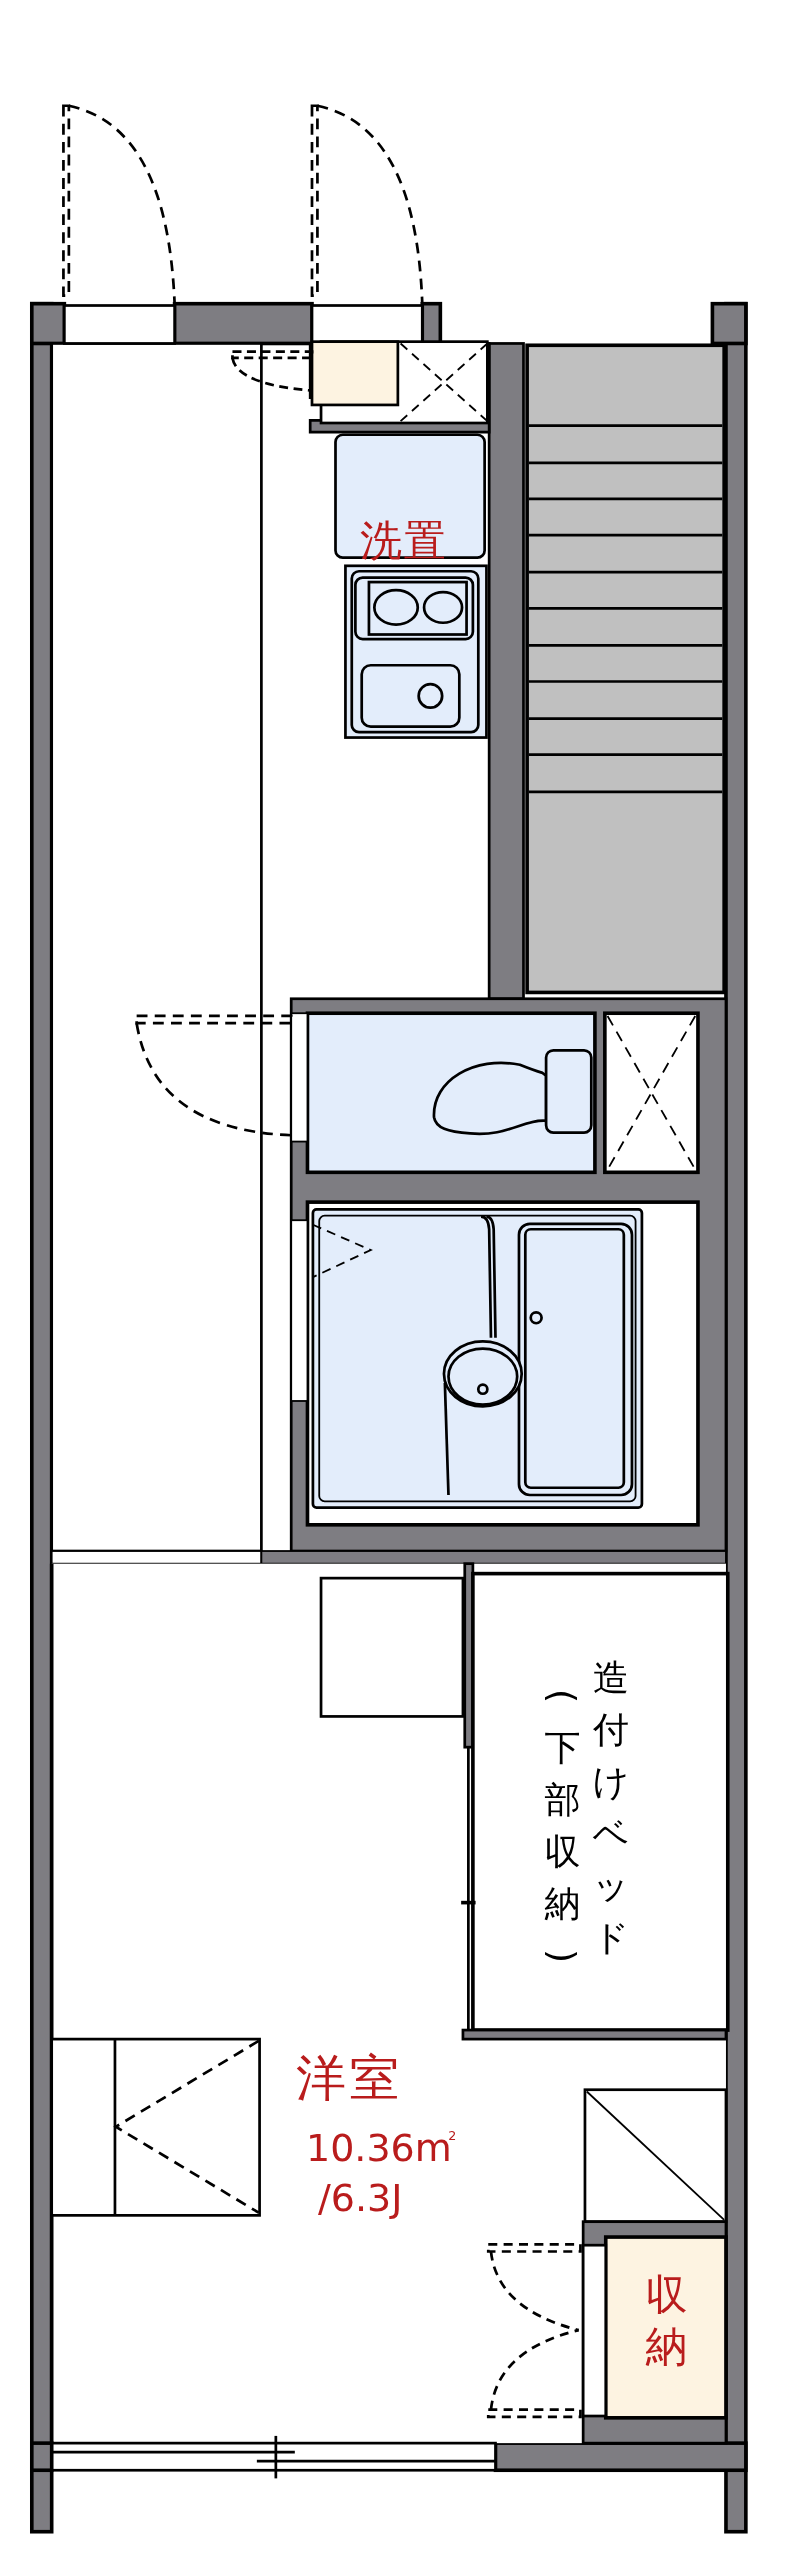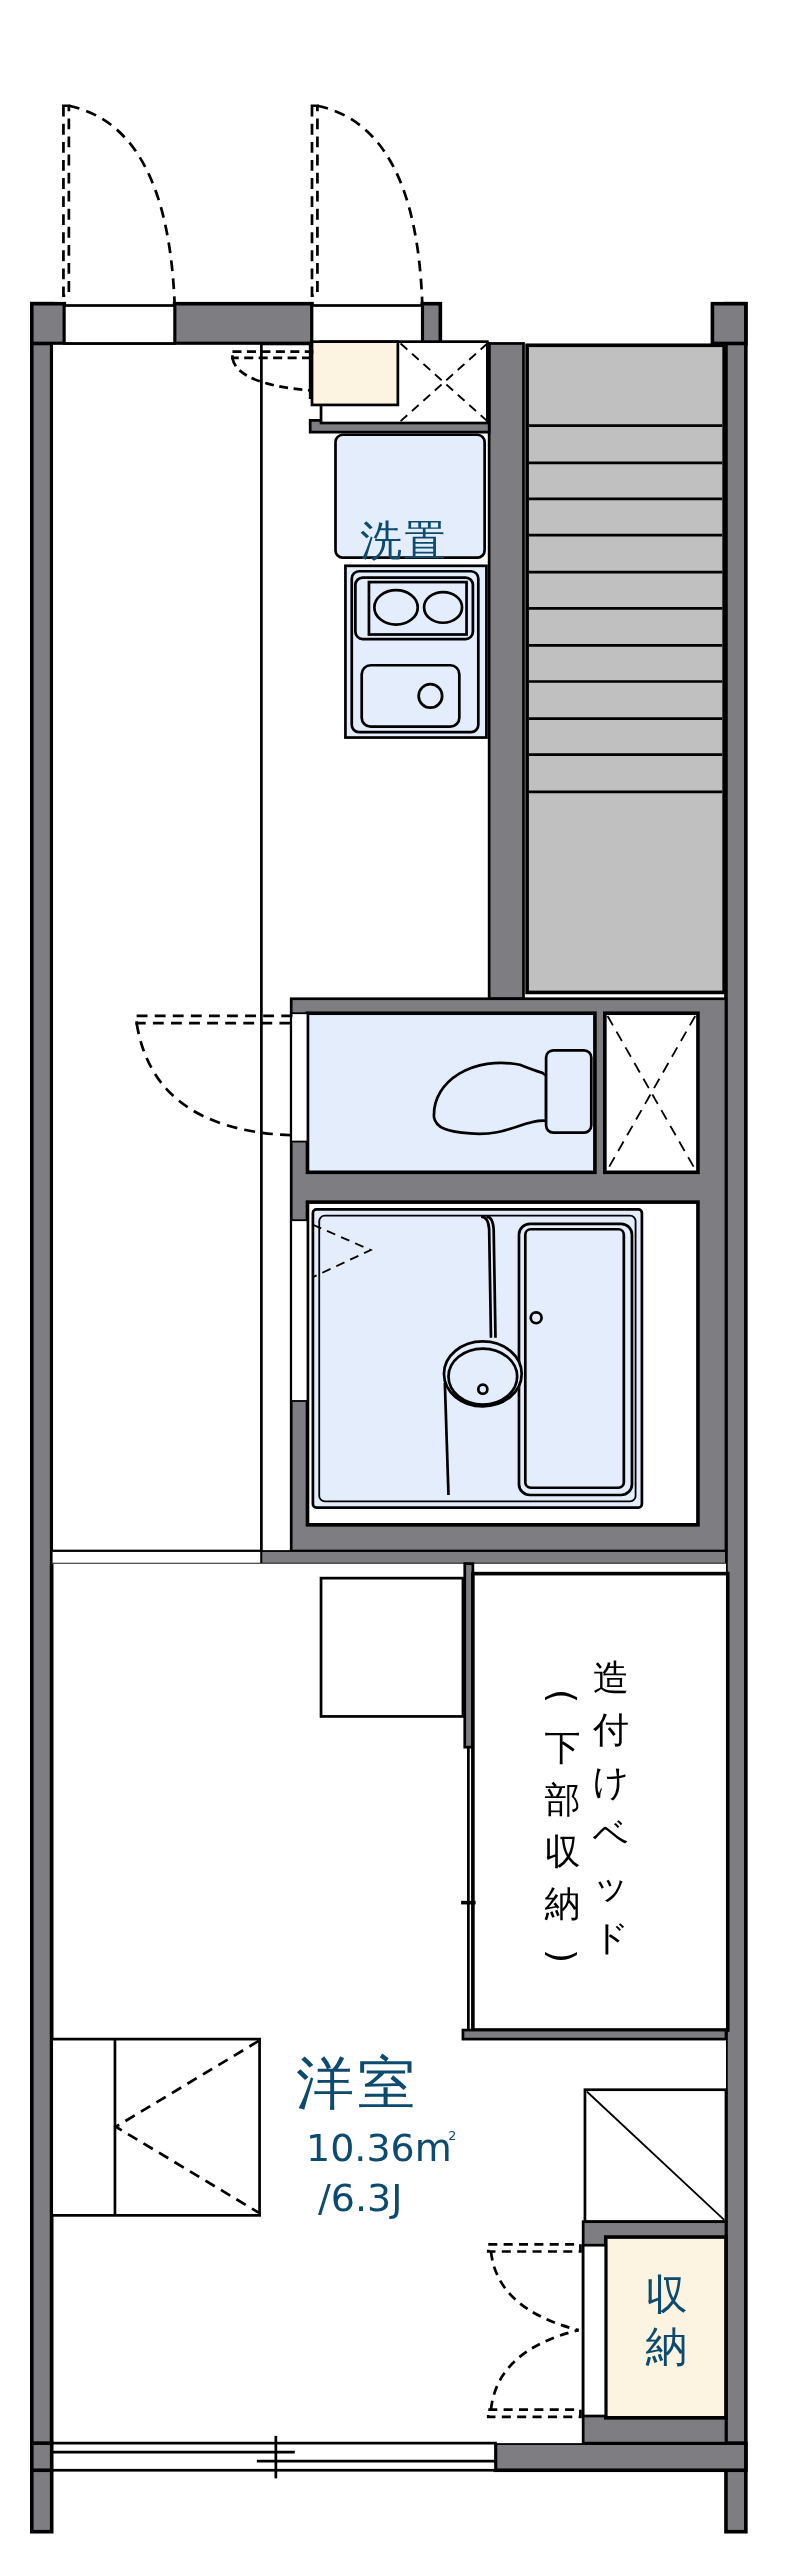--- a/index.html
+++ b/index.html
@@ -1,23 +1,23 @@
 <!DOCTYPE html>
 <html style="font-size:14.5px"><head>
 <meta charset="utf-8">
 <style>
   html, body { margin: 0; padding: 0; background: #ffffff; }
   body { width: 812px; height: 2576px; overflow: hidden; position: relative; font-family: "DejaVu Sans", sans-serif; }
   #plan { position: absolute; left: 0; top: 0; width: 812px; height: 2576px; }
-  .lbl { position: absolute; color: #0c4a6e; font-family: "DejaVu Sans", sans-serif; white-space: nowrap; }
+  .lbl { position: absolute; color: #b91c1c; font-family: "DejaVu Sans", sans-serif; white-space: nowrap; }
   .lbl-sentaku { left: 360px; top: 513px; font-size: 42px; letter-spacing: 1.8px; }
   .lbl-bed { position: absolute; left: 541px; top: 1652px; font-size: 36px; line-height: 52px; display: flex; flex-direction: row-reverse; gap: 5.4px; }
   .lbl-bed .col { display: flex; flex-direction: column; align-items: center; width: 43px; }
   .lbl-bed .col span { display: block; height: 52px; line-height: 52px; text-align: center; }
-  .lbl-room-name { left: 296px; top: 2045px; font-size: 58px; letter-spacing: 3.6px; }
+  .lbl-room-name { left: 296px; top: 2045px; font-size: 50px; letter-spacing: 3.6px; }
   .lbl-room-area { left: 306px; top: 2126px; font-size: 38px; }
   .lbl-room-area sup { font-size: 12.7px; vertical-align: top; position: relative; top: 1.8px; left: -3.6px; }
   .lbl-room-jo { left: 318px; top: 2176px; font-size: 38px; }
   .lbl-storage { left: 644px; top: 2269px; font-size: 42px; line-height: 52px; width: 45px; text-align: center; }
   .lbl-storage span { display: block; }
 </style>
 </head>
 <body>
 
 <svg id="plan" viewBox="0 0 898 2850" xmlns="http://www.w3.org/2000/svg">

